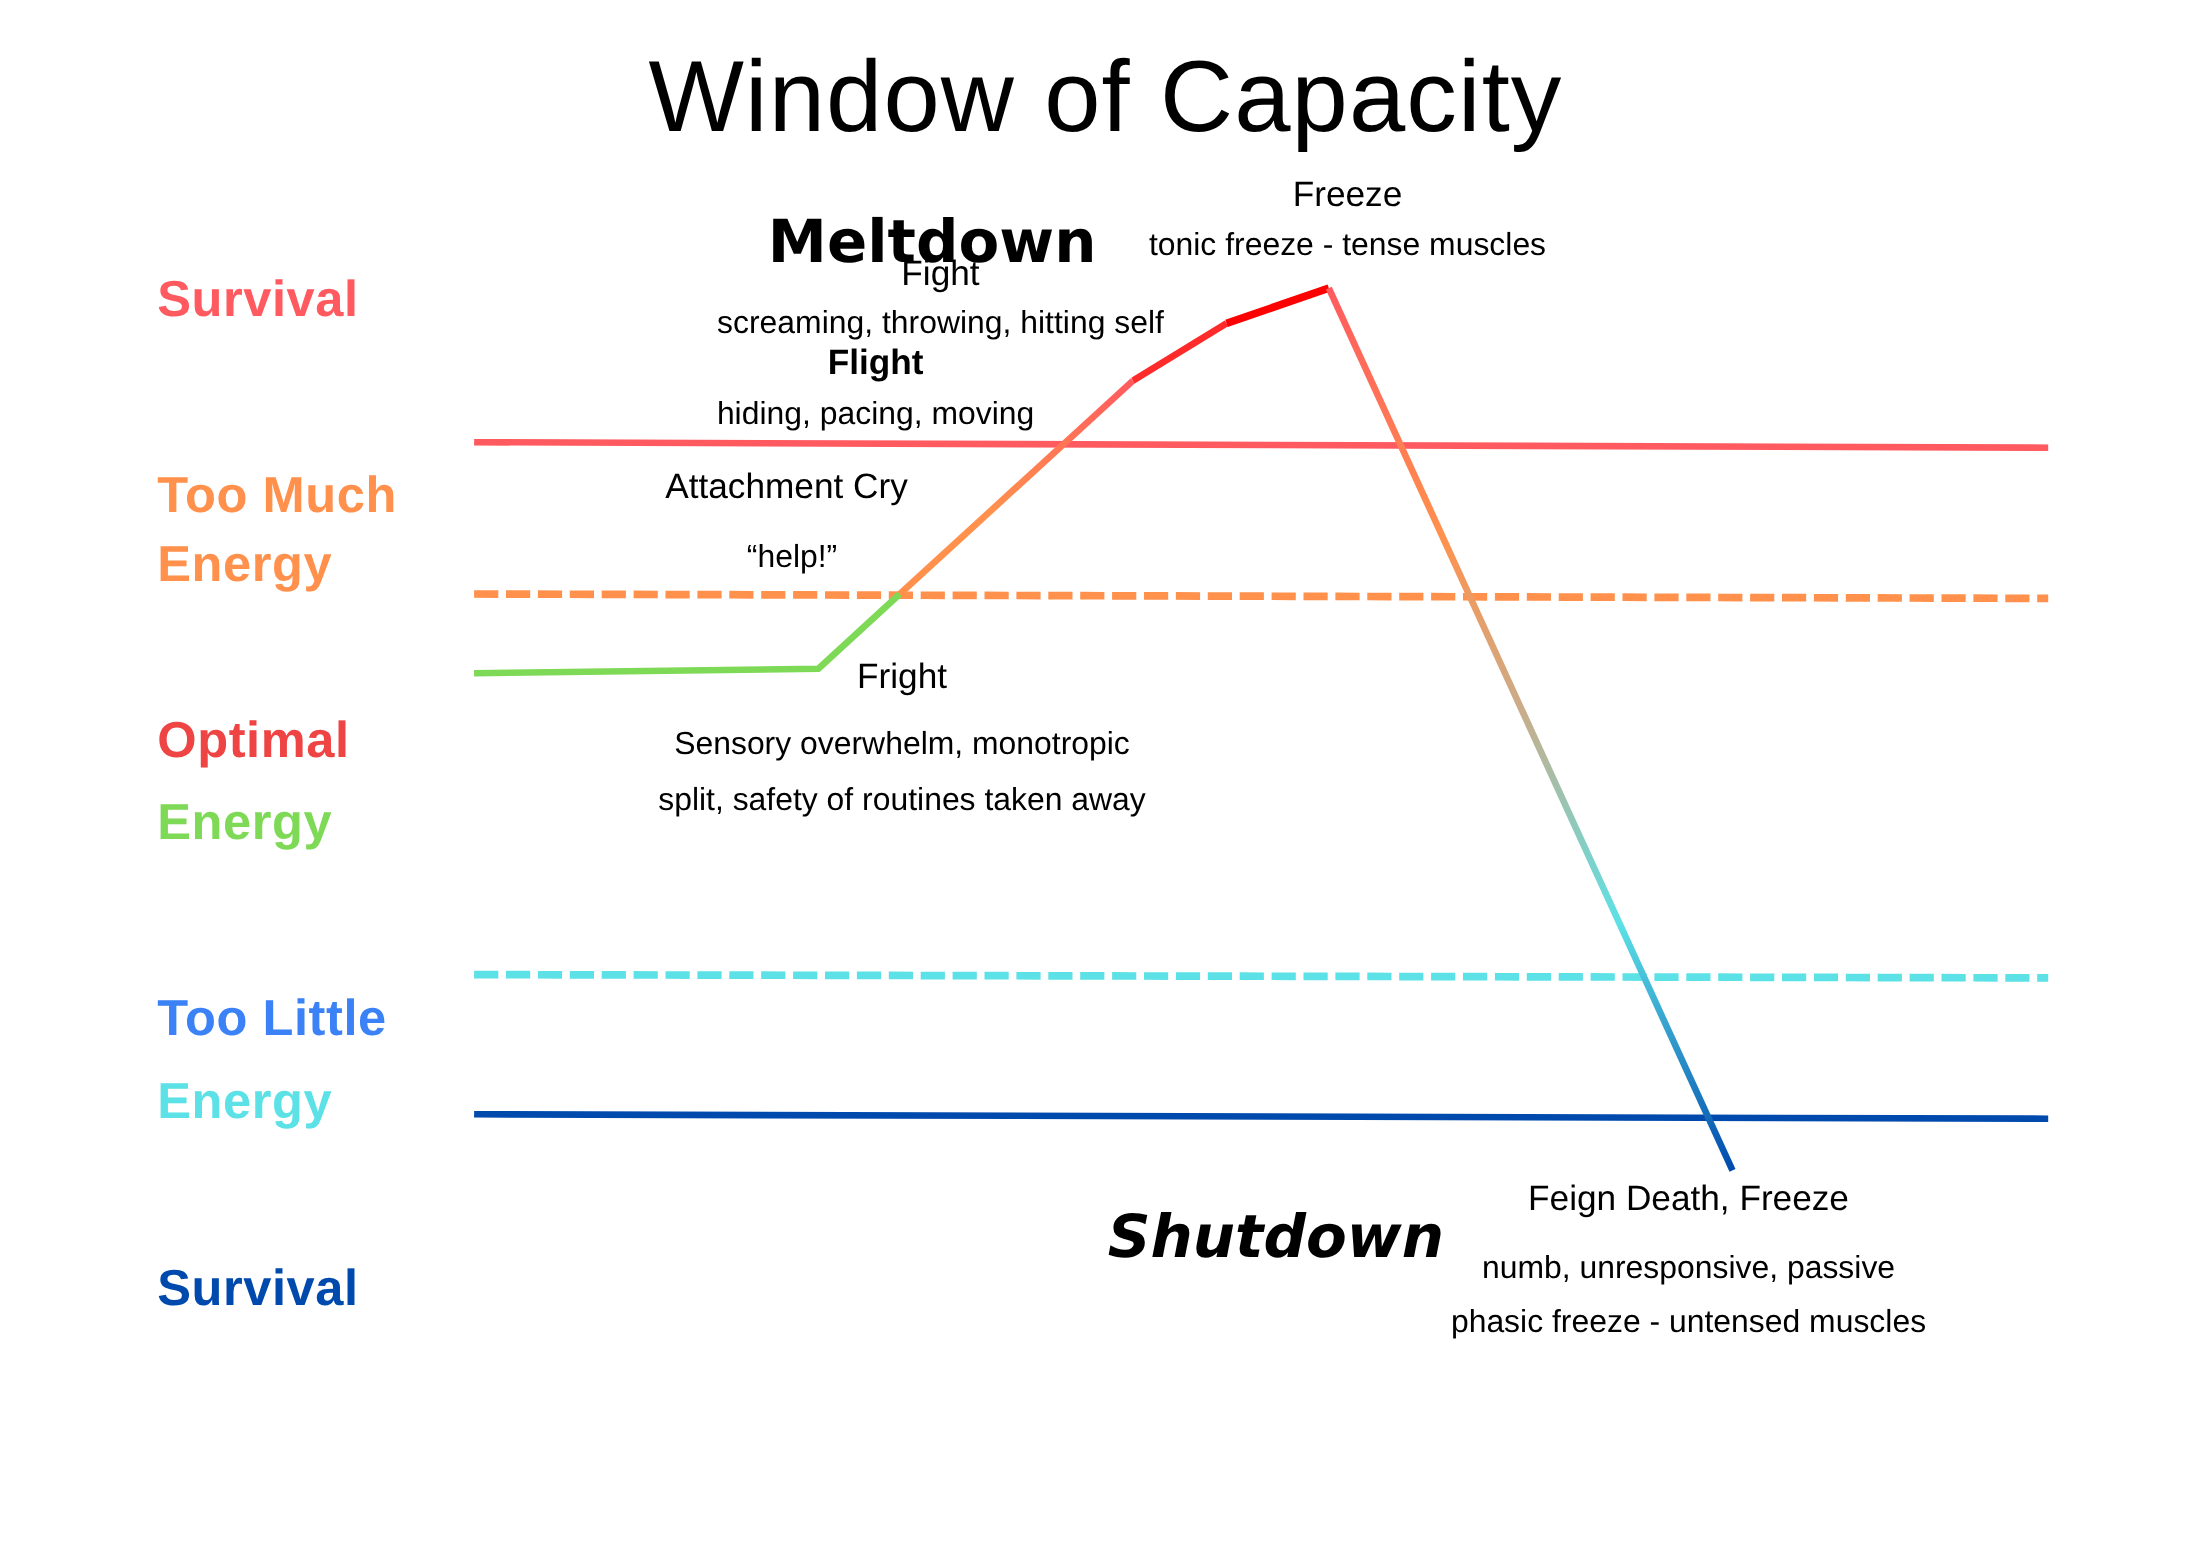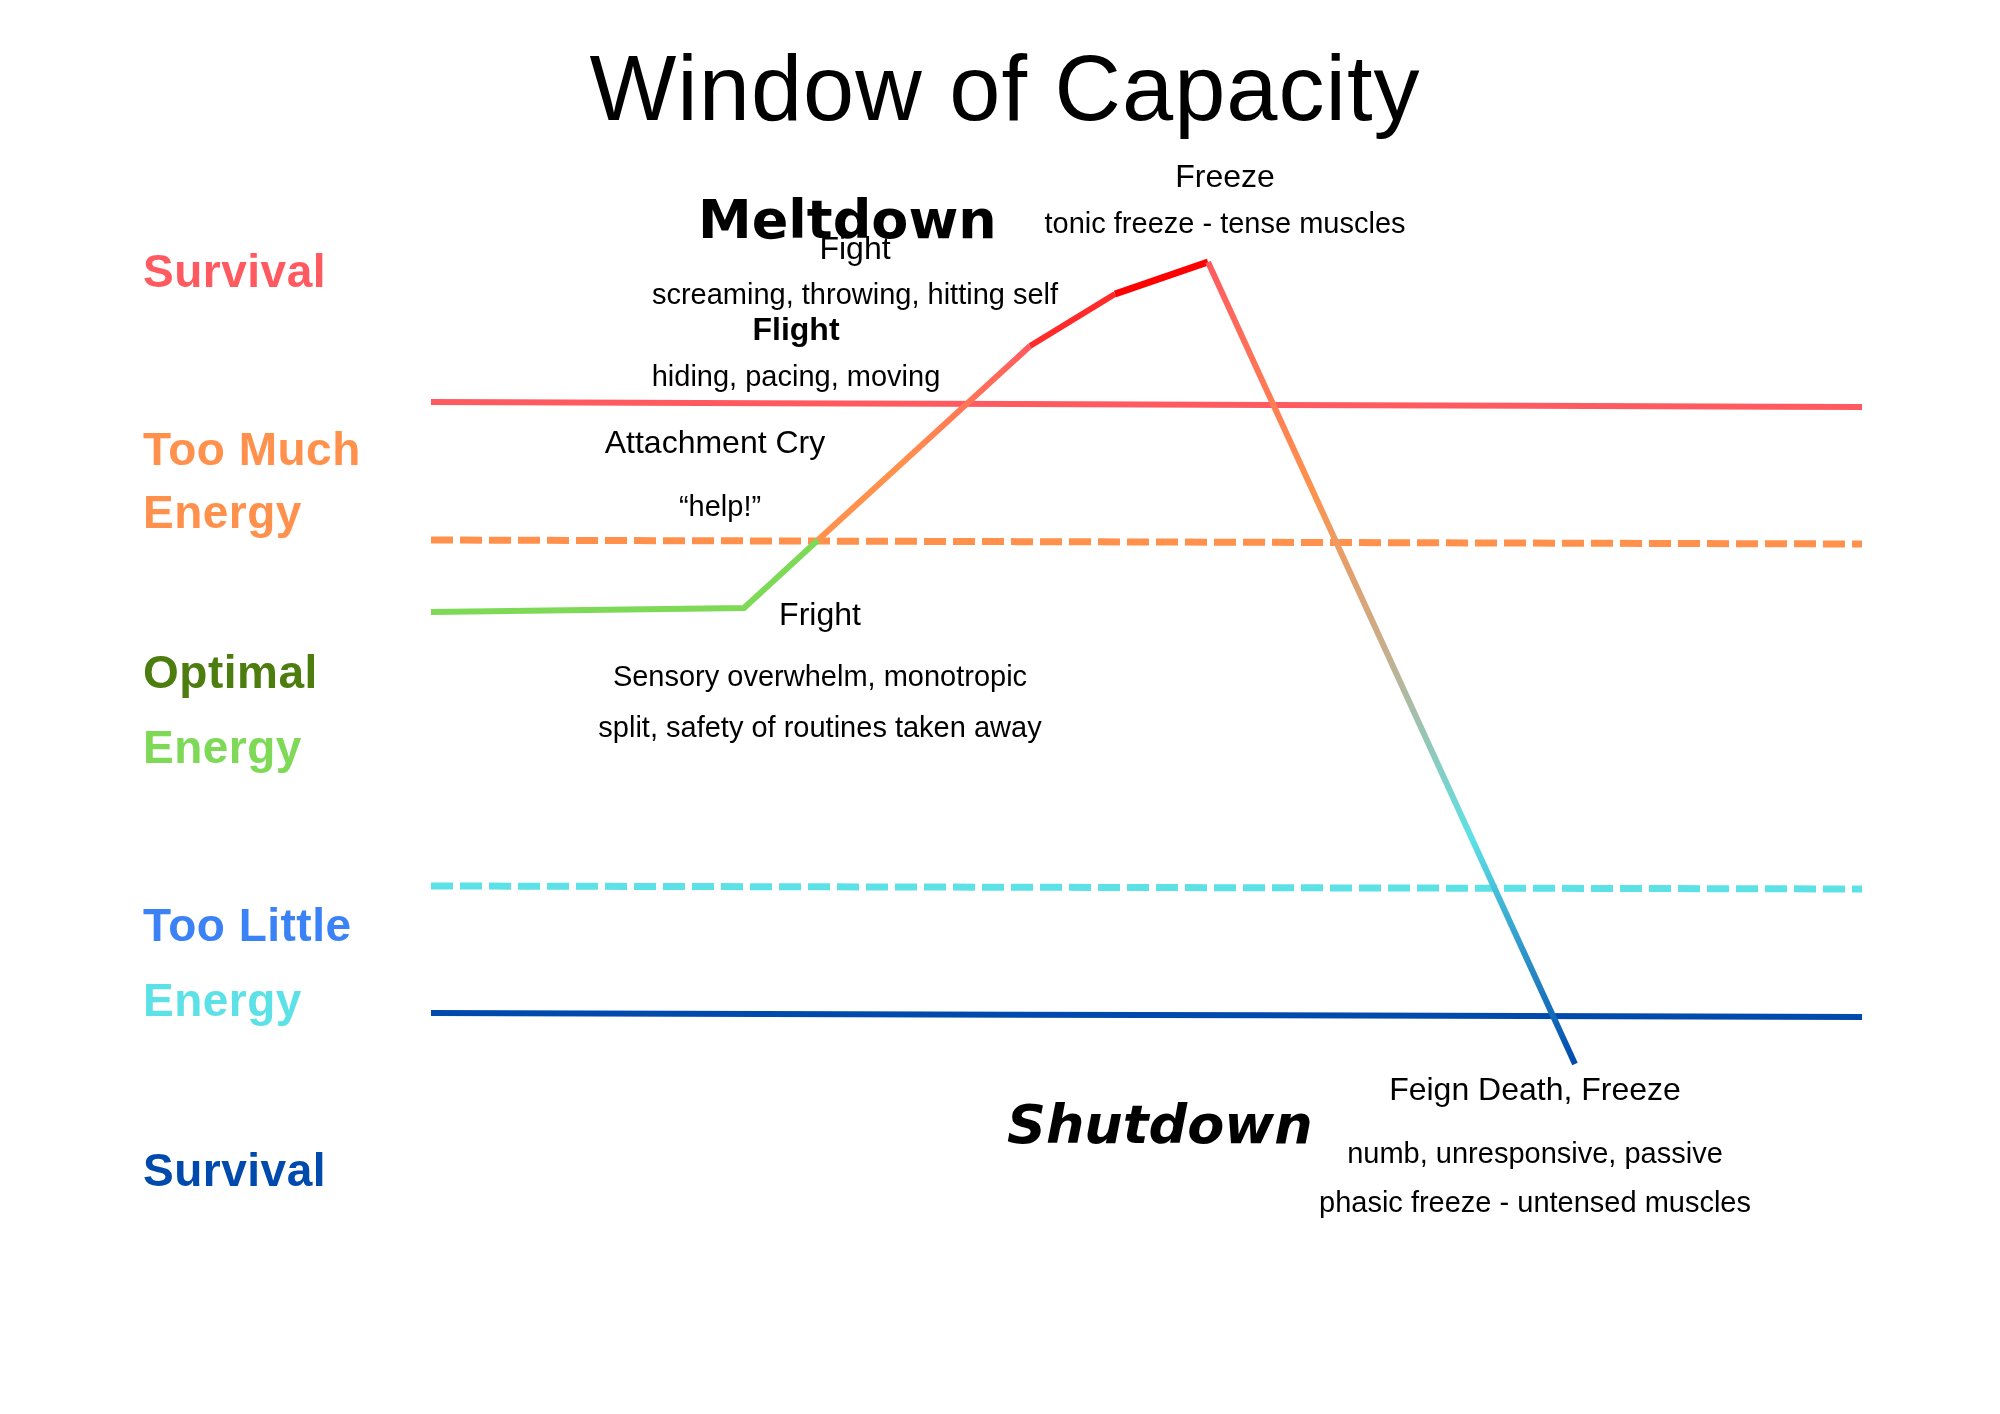--- a/index.html
+++ b/index.html
@@ -15,21 +15,21 @@
     svg.plot { position: absolute; left: 0; top: 0; width: 2000px; height: 1414px; }
   </style>
 </head>
 <body>
 
 <div class="abs title">Window of Capacity</div>
 
 <div class="abs zone" style="left:143px; top:244px; color:#ff5a5f;">Survival</div>
 <div class="abs zone" style="left:143px; top:410px; color:#ff914d;margin-top:12px;">Too Much</div>
 <div class="abs zone" style="left:143px; top:485px; color:#ff914d;">Energy</div>
-<div class="abs zone" style="left:143px; top:645px; color:#4d7c0f;">Optimal</div>
+<div class="abs zone" style="left:143px; top:645px; color:#ef4444;">Optimal</div>
 <div class="abs zone" style="left:143px; top:720px; color:#7ed957;">Energy</div>
 <div class="abs zone" style="left:143px; top:898px; color:#3b82f6;">Too Little</div>
 <div class="abs zone" style="left:143px; top:973px; color:#5ce1e6;">Energy</div>
 <div class="abs zone" style="left:143px; top:1143px; color:#004aad;">Survival</div>
 
 <svg class="plot" viewBox="0 0 2000 1414">
   <defs>
     <linearGradient id="rise" x1="744" y1="612" x2="1030" y2="346" gradientUnits="userSpaceOnUse">
       <stop offset="0" stop-color="#ff914d"></stop>
       <stop offset="0.55" stop-color="#ff914d"></stop>

